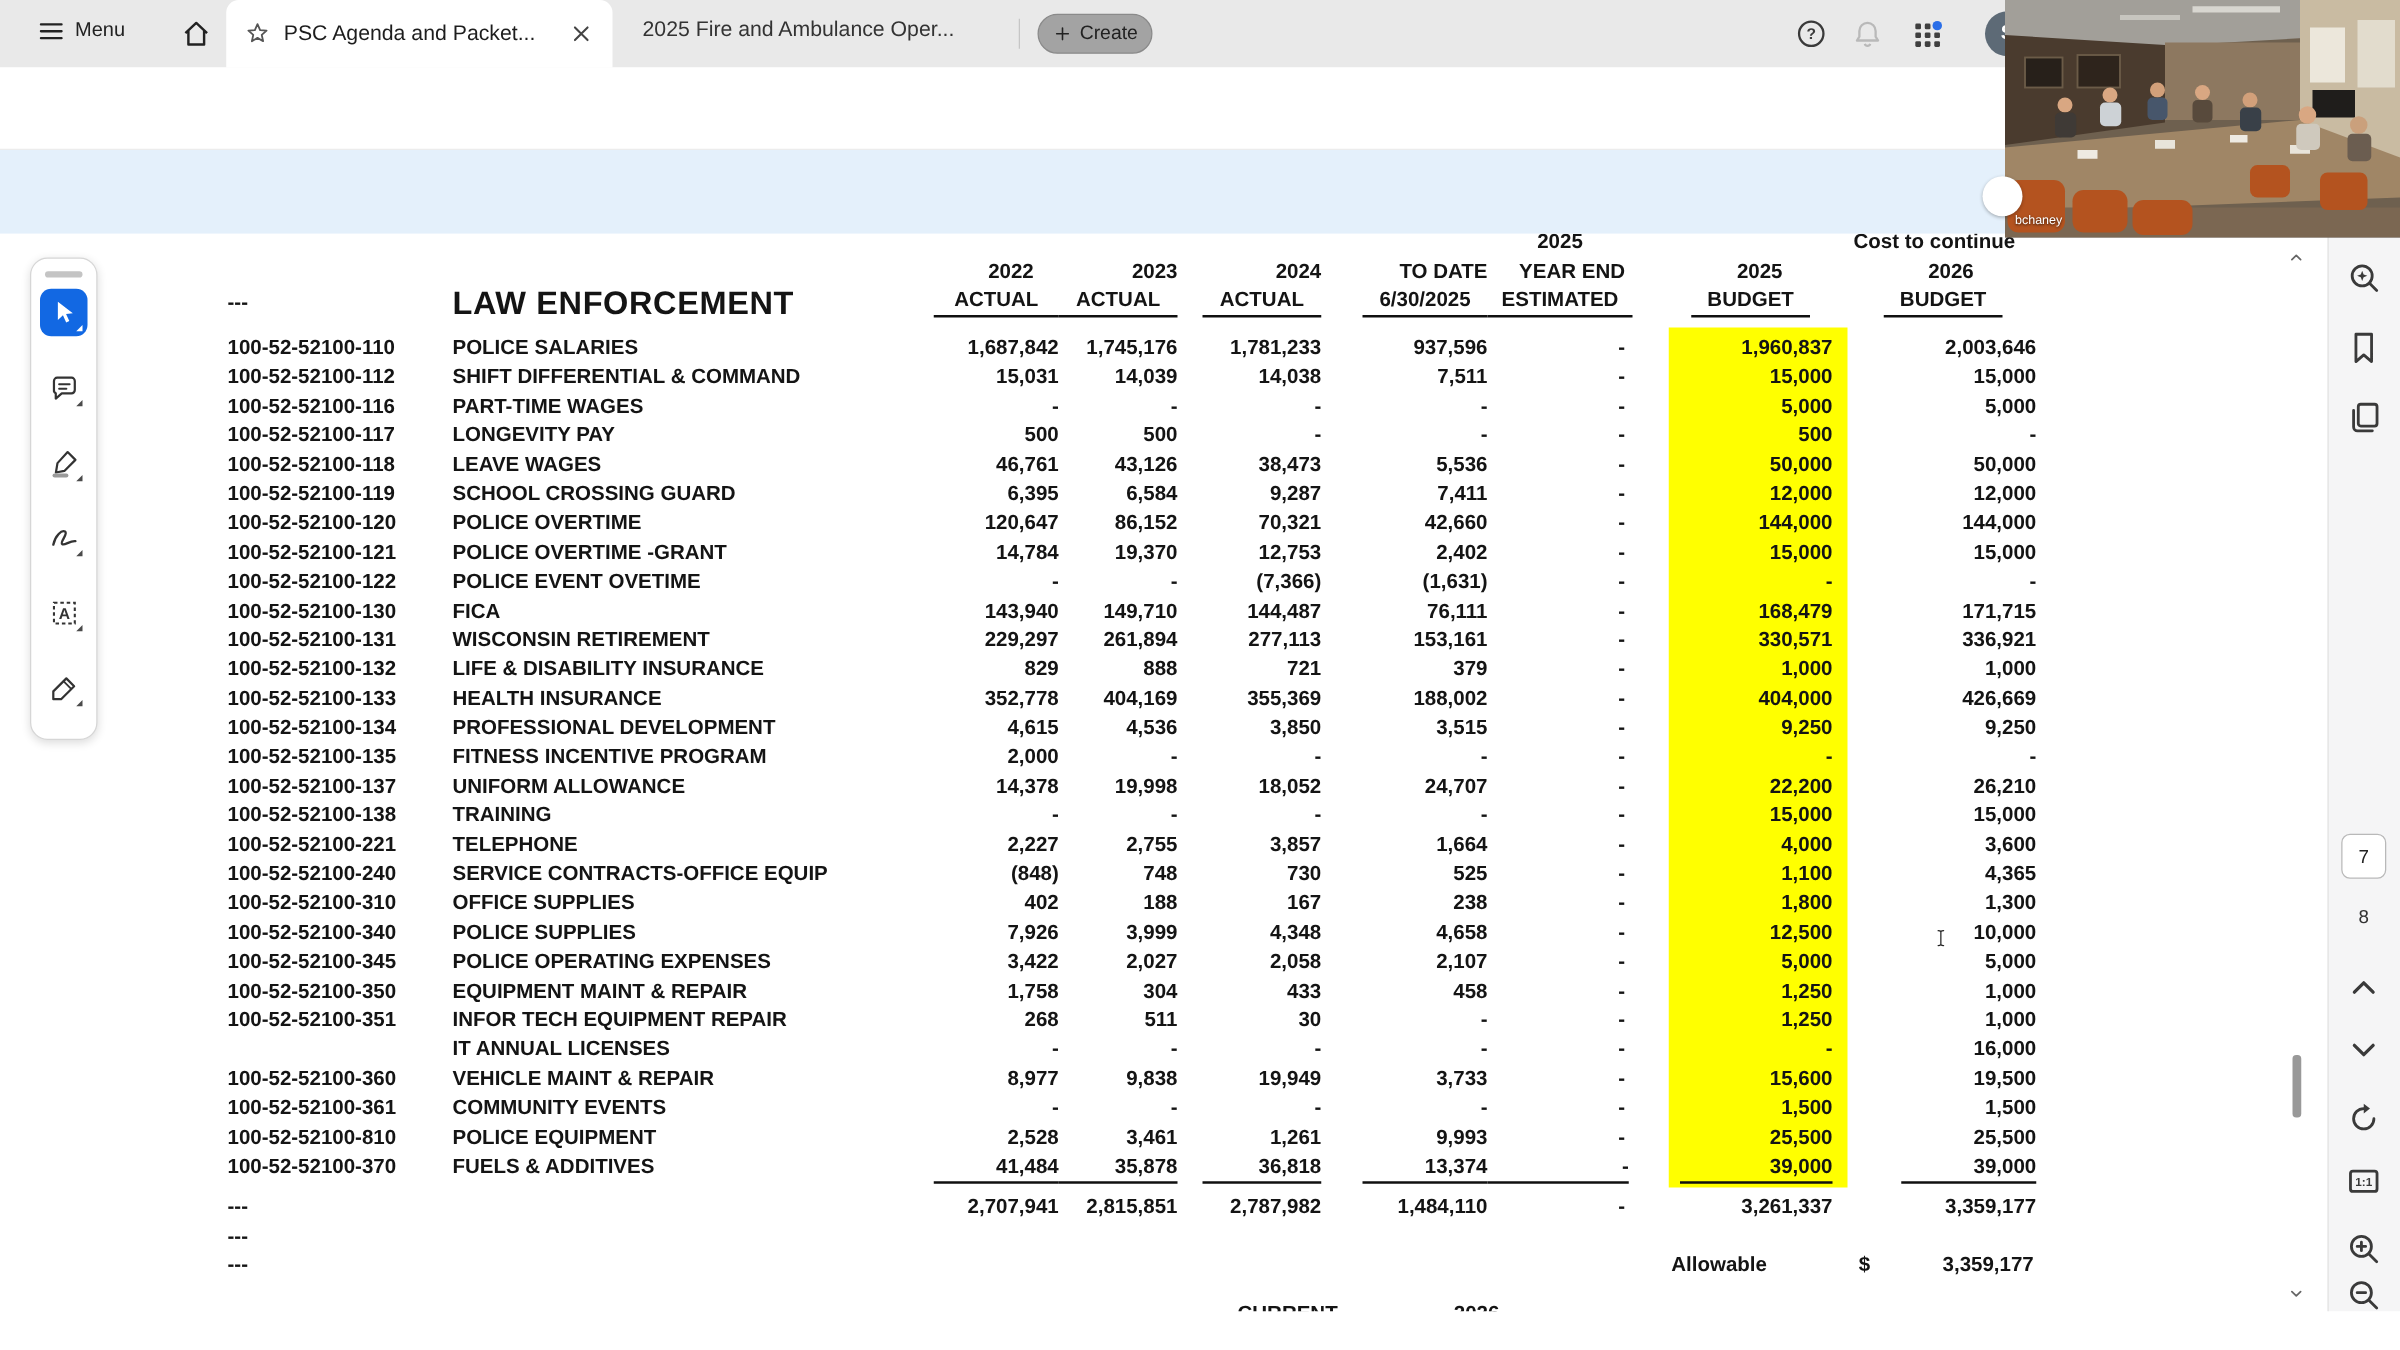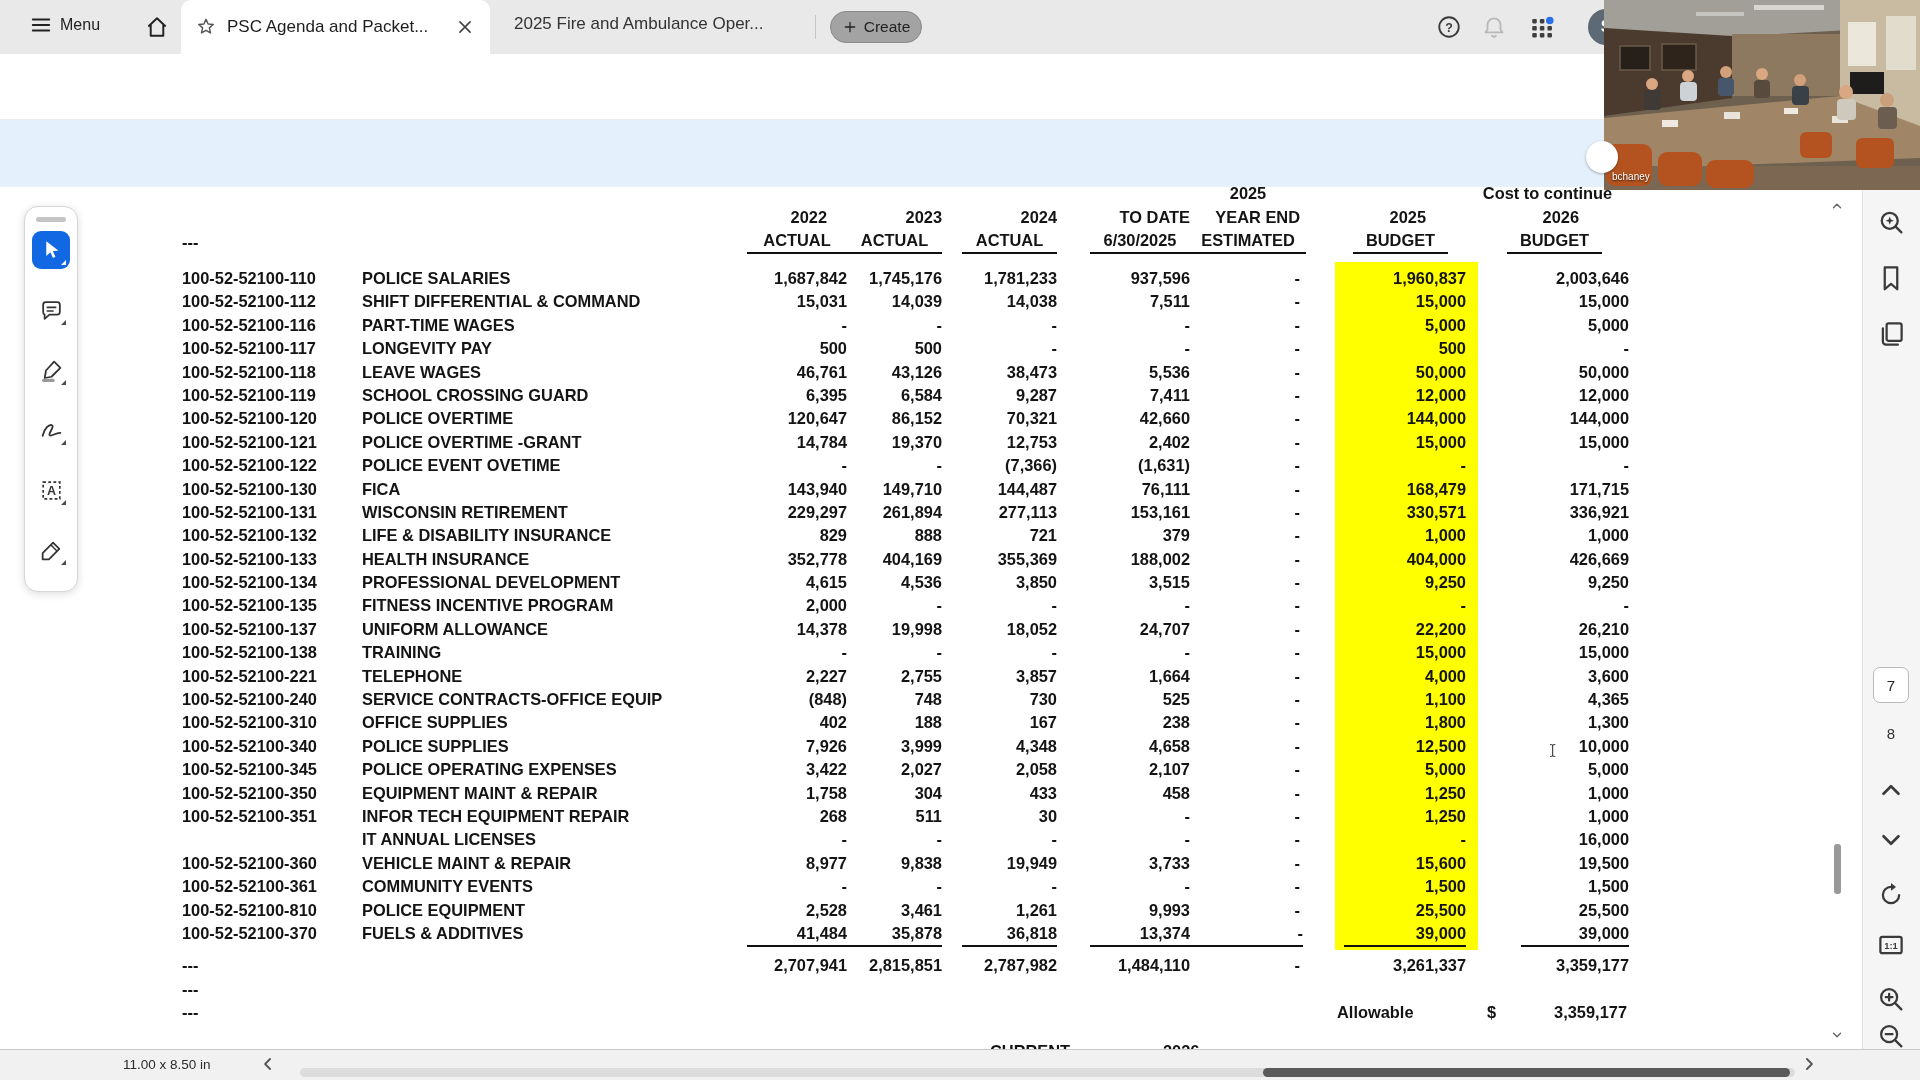--- a/index.html
+++ b/index.html
@@ -222,20 +222,21 @@
           <path d="M7 8h7M7 12h7M7 16h4" stroke="#1c2b4a" stroke-width="1.6" stroke-linecap="round"></path>
           <path d="M17.8 2.2l1 2.7 2.7 1-2.7 1-1 2.7-1-2.7-2.7-1 2.7-1z" fill="#1c2b4a"></path>
         </svg>
       </span>
     <span class="banner-text">Short on time? Save it with a quick document summary.</span>
   </div>
 
   <div class="doc">
     <div class="hl-yellow"></div>
     <div class="doc-dash">---</div>
+    <div class="doc-title">LAW ENFORCEMENT</div>
     <div class="tbl">
         <div class="t-row h1 h">
           <div class="c c-code"></div>
           <div class="c c-desc"></div>
           <div class="c cn c1"></div>
           <div class="c cn c2"></div>
           <div class="c cn c3"></div>
           <div class="c cn c4"></div>
           <div class="c cn c5">2025</div>
           <div class="c cn c6"></div>
@@ -731,36 +732,20 @@
       </span>
       <span class="rbtn ico" style="top: 834px;">
         <svg viewBox="0 0 24 24">
           <circle cx="10.5" cy="10.5" r="6.4" stroke="#3a3a3a" stroke-width="1.8" fill="none" stroke-linecap="round" stroke-linejoin="round"></circle>
           <path d="M15.3 15.3 20.3 20.3" stroke="#3a3a3a" stroke-width="1.8" fill="none" stroke-linecap="round" stroke-linejoin="round"></path>
           <path d="M7.8 10.5h5.4" stroke="#3a3a3a" stroke-width="1.8" fill="none" stroke-linecap="round" stroke-linejoin="round"></path>
         </svg>
       </span>
     </div>
 
-  <div class="bottombar">
-    <span class="page-size">11.00 x 8.50 in</span>
-    <span class="hchev ico" style="left:258px;">
-        <svg viewBox="0 0 24 24">
-          <path d="M14.5 6 8.5 12l6 6" stroke="#555" stroke-width="2.2" fill="none" stroke-linecap="round" stroke-linejoin="round"></path>
-        </svg>
-      </span>
-    <div class="hsb-track">
-      <div class="hsb-thumb"></div>
-    </div>
-    <span class="hchev ico" style="left:1799px;">
-        <svg viewBox="0 0 24 24">
-          <path d="M9.5 6l6 6-6 6" stroke="#555" stroke-width="2.2" fill="none" stroke-linecap="round" stroke-linejoin="round"></path>
-        </svg>
-      </span>
-  </div>
 
   <div class="webcam">
     <svg viewBox="0 0 316 190" width="316" height="190">
       <rect width="316" height="190" fill="#6e604f"></rect>
       <polygon points="0,0 316,0 316,26 0,44" fill="#a29f99"></polygon>
       <rect x="150" y="5" width="70" height="5" fill="#d8d6d0"></rect>
       <rect x="92" y="12" width="48" height="4" fill="#c7c5bf"></rect>
       <polygon points="0,28 128,36 128,98 0,116" fill="#4a3b2e"></polygon>
       <rect x="16" y="46" width="30" height="24" fill="#27201a" stroke="#6b5b48" stroke-width="1.5"></rect>
       <rect x="58" y="44" width="34" height="26" fill="#2e241c" stroke="#6b5b48" stroke-width="1.5"></rect>

